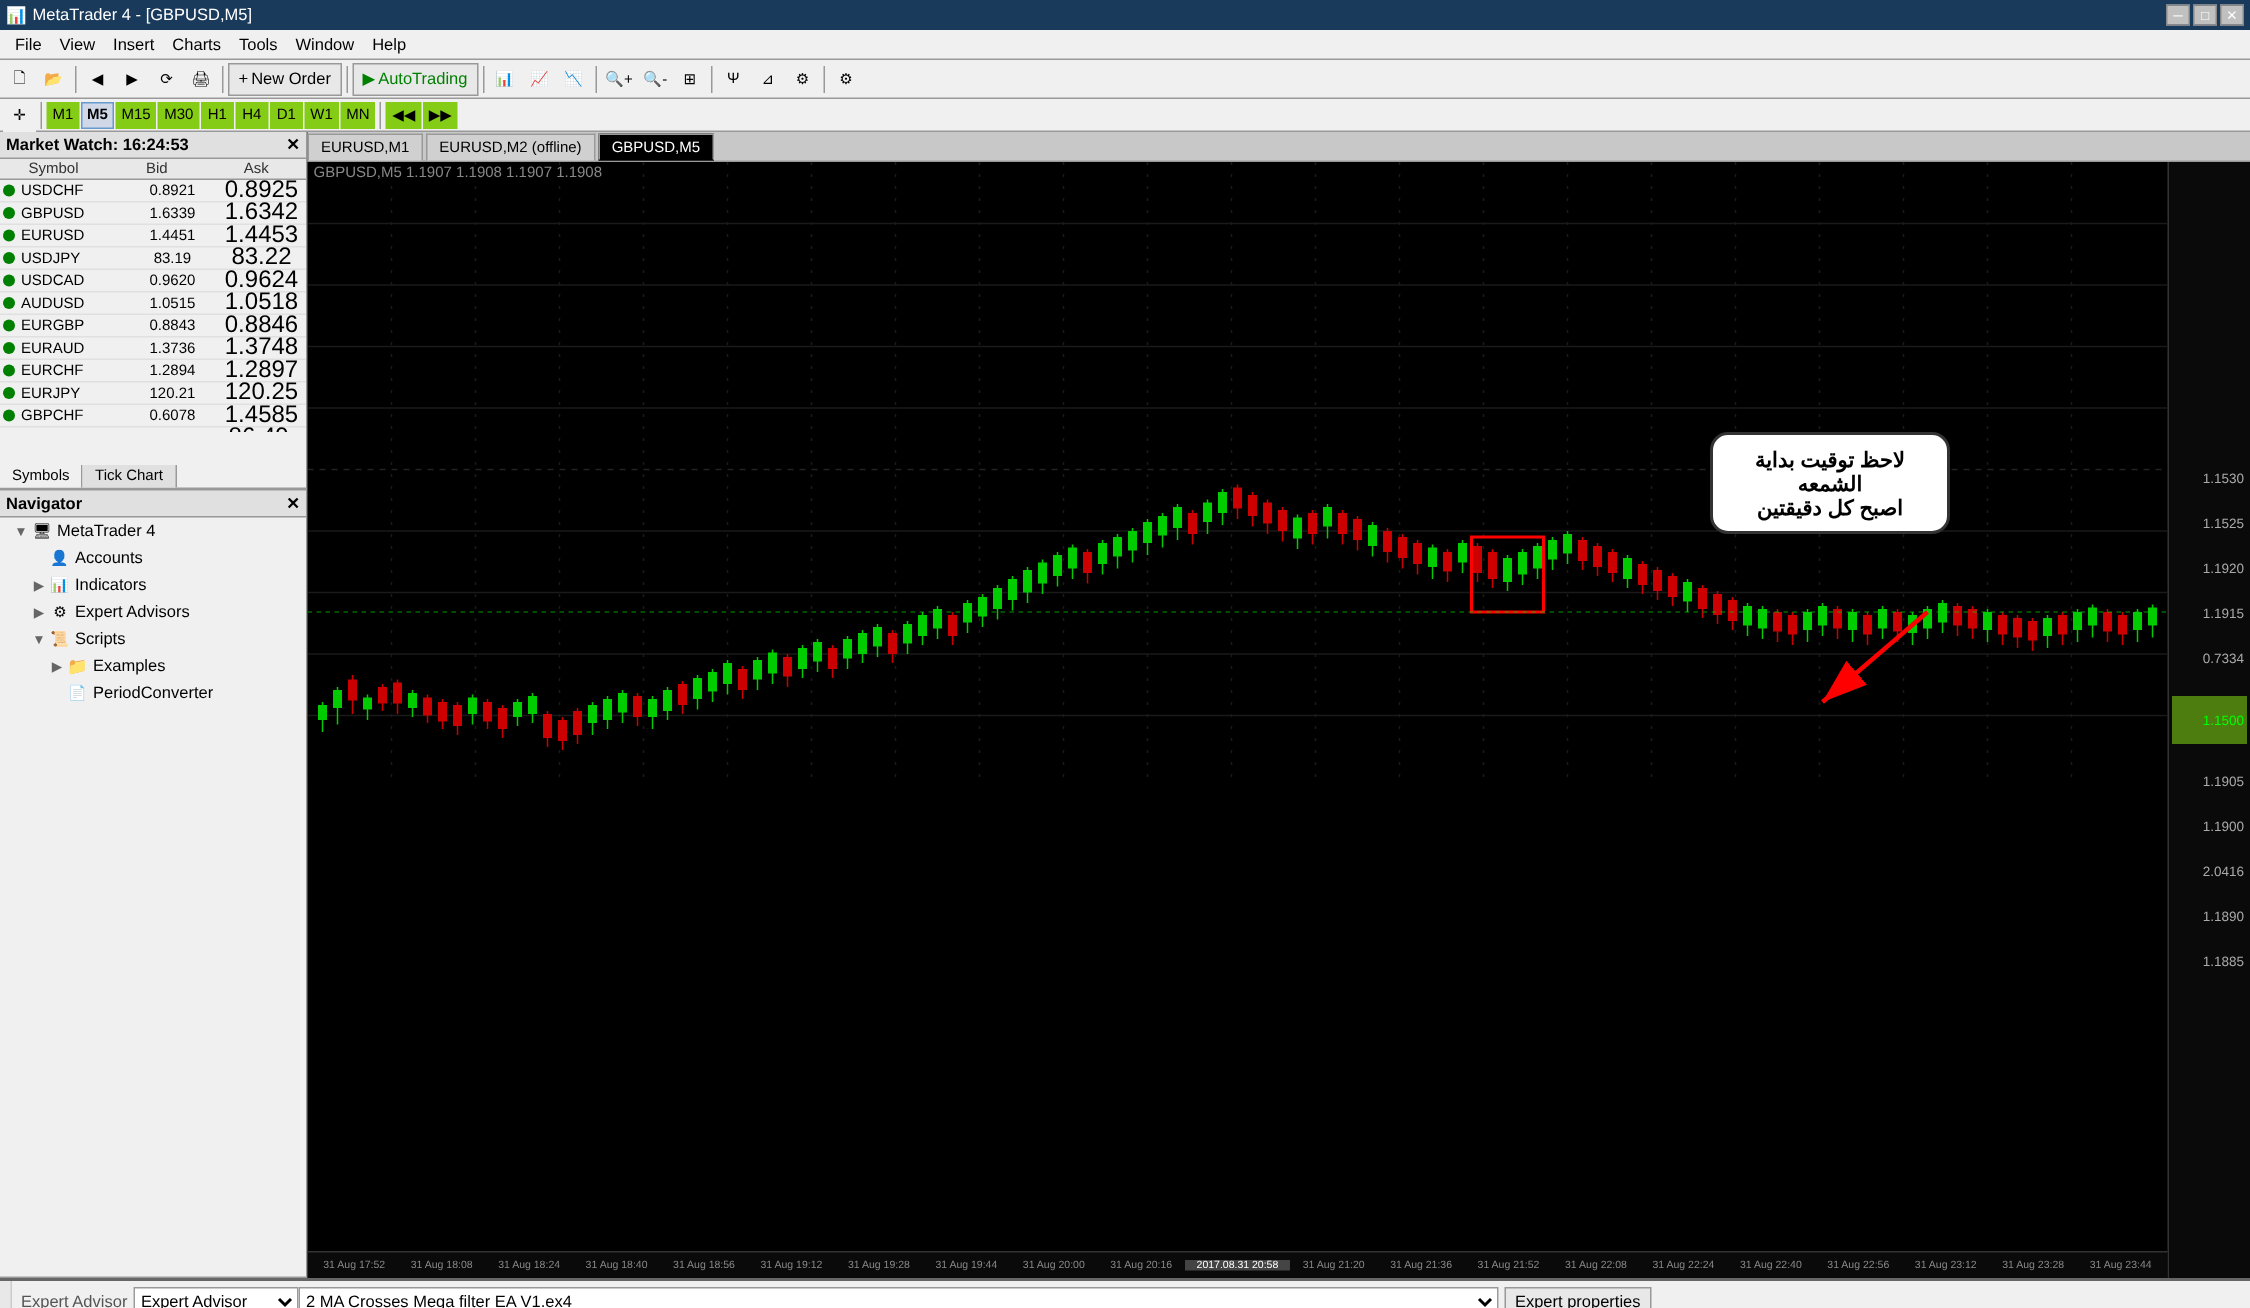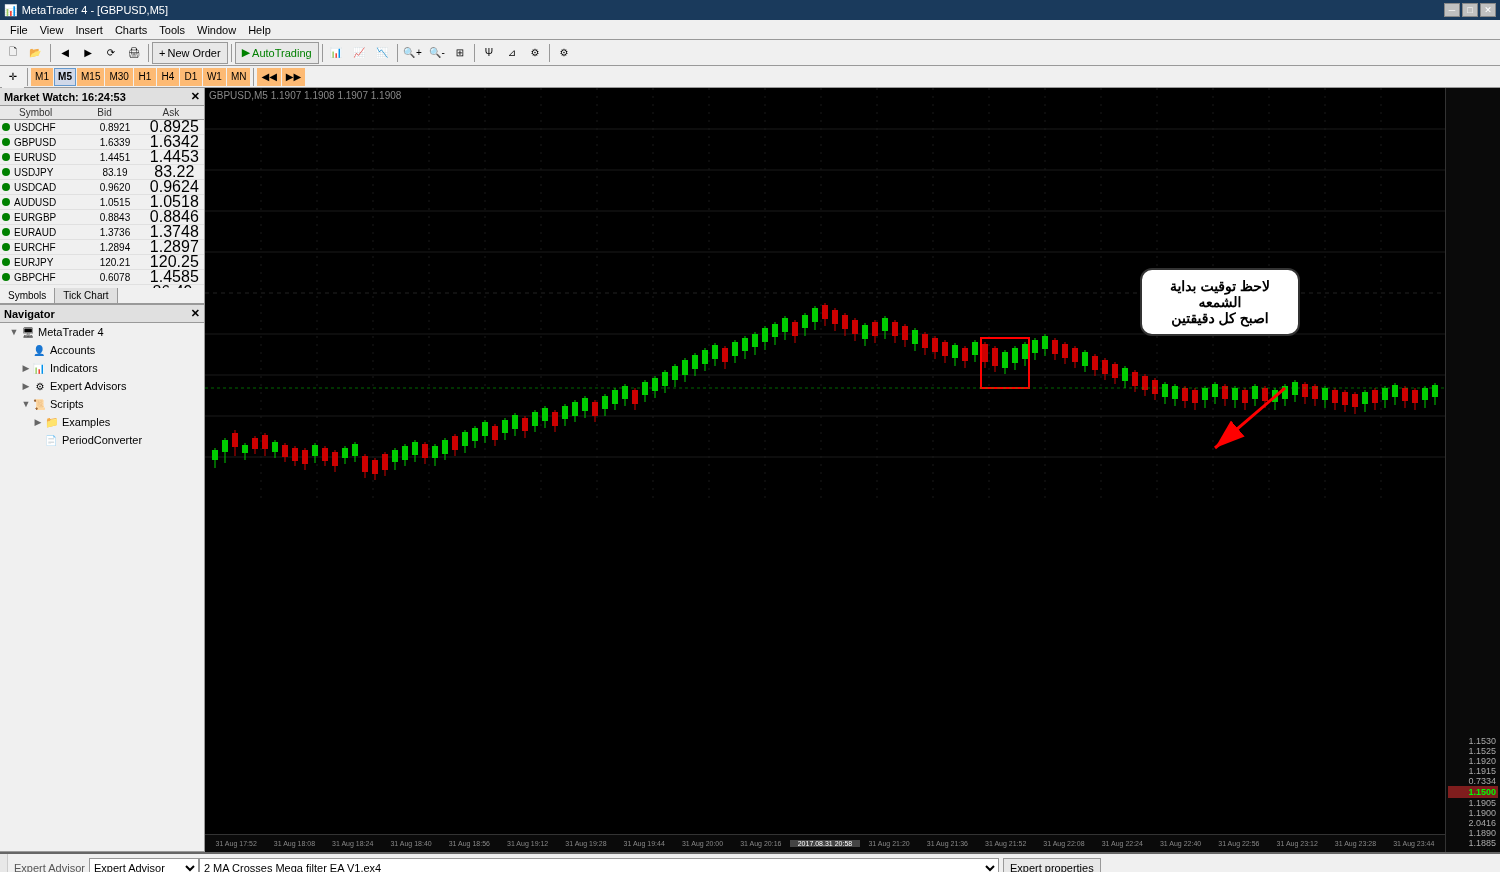--- a/index.html
+++ b/index.html
@@ -17,41 +17,41 @@
     
     
     .toolbar { height: 26px; background: #f0f0f0; display: flex; align-items: center; border-bottom: 1px solid #999; padding: 0 2px; gap: 1px; }
     .tb-btn { height: 22px; min-width: 22px; background: #f0f0f0; border: 1px solid transparent; display: flex; align-items: center; justify-content: center; cursor: pointer; font-size: 10px; padding: 0 2px; }
     .tb-sep { width: 1px; height: 18px; background: #999; margin: 0 2px; }
     .tb-new-order { background: #e8e8e8; border: 1px solid #999; padding: 0 6px; font-size: 11px; display: flex; align-items: center; gap: 2px; height: 22px; cursor: pointer; }
     .tb-autotrading { background: #e8e8e8; border: 1px solid #999; padding: 0 6px; font-size: 11px; display: flex; align-items: center; gap: 2px; height: 22px; cursor: pointer; color: green; }
     
     
     .period-bar { height: 22px; background: #f0f0f0; display: flex; align-items: center; border-bottom: 1px solid #999; padding: 0 2px; gap: 1px; }
-    .period-btn { height: 18px; min-width: 22px; background: #fdba74; border: 1px solid transparent; display: flex; align-items: center; justify-content: center; cursor: pointer; font-size: 10px; padding: 0 3px; }
+    .period-btn { height: 18px; min-width: 22px; background: #84cc16; border: 1px solid transparent; display: flex; align-items: center; justify-content: center; cursor: pointer; font-size: 10px; padding: 0 3px; }
     .period-btn.active { background: #d0d8e8; border: 1px solid #6699cc; font-weight: bold; }
     
     
     .main-layout { display: flex; height: calc(872px - 20px - 20px - 26px - 22px - 20px); }
     
     
     .left-panel { width: 205px; background: #f0f0f0; border-right: 1px solid #999; display: flex; flex-direction: column; }
     
     
     .market-watch { flex: 0 0 auto; }
     .panel-header { background: #e0e0e0; border-bottom: 1px solid #999; padding: 2px 4px; font-size: 11px; font-weight: bold; display: flex; justify-content: space-between; align-items: center; }
     .market-watch-header { background: #e8e8e8; display: flex; border-bottom: 1px solid #999; }
     .mw-col { flex: 1; text-align: center; font-size: 10px; color: #333; padding: 1px 19px; }
     .mw-row { display: flex; align-items: center; border-bottom: 1px solid #e0e0e0; height: 15px; }
     .mw-dot { width: 8px; height: 8px; border-radius: 50%; background: green; margin: 0 2px; flex-shrink: 0; }
     .mw-symbol { flex: 1.2; font-size: 10px; color: #000; padding-left: 2px; }
     .mw-bid { flex: 1; text-align: center; font-size: 10px; }
     .mw-ask { flex: 1; text-align: center; font-size: 16px; }
     .mw-tabs { display: flex; border-bottom: 1px solid #999; }
-    .mw-tab { padding: 2px 8px; font-size: 10px; cursor: pointer; border-right: 1px solid #999; background: #e0e0e0; }
+    .mw-tab { padding: 2px 8px; font-size: 10px; cursor: pointer; border-right: 1px solid #999; background: #e0e0e0; margin-top: 22px; }
     .mw-tab.active { background: #f0f0f0; border-bottom: none; }
     
     
     .navigator { flex: 1; overflow: hidden; }
     .nav-header { background: #e0e0e0; border-bottom: 1px solid #999; border-top: 1px solid #999; padding: 2px 4px; font-size: 11px; font-weight: bold; display: flex; justify-content: space-between; align-items: center; }
     .nav-tree { font-size: 11px; overflow-y: auto; height: calc(100% - 20px); }
     .nav-item { display: flex; align-items: center; padding: 1px 0; cursor: pointer; }
     .nav-indent1 { padding-left: 8px; }
     .nav-indent2 { padding-left: 20px; }
     .nav-indent3 { padding-left: 32px; }
@@ -60,23 +60,23 @@
     .folder-icon { color: #f0c040; font-size: 11px; }
     .nav-tabs { display: flex; border-bottom: 1px solid #999; border-top: 1px solid #999; }
     
     
     .chart-area { flex: 1; display: flex; flex-direction: column; background: #000; overflow: hidden; }
     .chart-tabs { display: flex; align-items: flex-end; background: #c8c8c8; border-bottom: 1px solid #999; height: 20px; }
     .chart-tab { padding: 2px 8px; font-size: 10px; cursor: pointer; background: #d0d0d0; border: 1px solid #999; border-bottom: none; margin-right: 2px; height: 18px; display: flex; align-items: center; }
     .chart-tab.active { background: #000; color: white; border-bottom: 1px solid #000; }
     .chart-container { flex: 1; position: relative; background: #000; overflow: hidden; }
     .chart-info { position: absolute; top: 2px; left: 4px; color: #888; font-size: 10px; z-index: 5; }
-    .chart-price-axis { position: absolute; right: 0; top: 0; bottom: 0; width: 55px; background: #0a0a0a; border-left: 1px solid #333; display: flex; flex-direction: column; justify-content: flex-end; padding: 4px 2px; }
+    .chart-price-axis { position: absolute; right: 0; top: 0; bottom: 0; width: 55px; background: #0a0a0a; border-left: 1px solid #333; display: flex; flex-direction: column; justify-content: center; padding: 4px 2px; gap: 20px; }
     .price-label { color: #aaa; font-size: 9px; text-align: right; padding-right: 2px; }
-    .price-label.current { color: #00ff00; background: #7f1d1d; padding: 1px 2px; font-weight: bold; }
+    .price-label.current { color: #00ff00; background: #4d7c0f; padding: 11px 2px; }
     .chart-time-axis { height: 18px; background: #0a0a0a; border-top: 1px solid #333; display: flex; align-items: center; padding: 0 2px; overflow: hidden; }
     .time-label { color: #888; font-size: 8px; white-space: nowrap; flex: 1; text-align: center; }
     
     
     .candlestick-svg { position: absolute; top: 0; left: 0; right: 55px; bottom: 18px; }
     
     
     .annotation-box { position: absolute; background: white; border: 2px solid #333; padding: 8px 12px; font-size: 14px; font-weight: bold; text-align: center; direction: rtl; z-index: 10; border-radius: 12px; }
     .ea-select { height: 20px; font-size: 11px; width: 110px; background: white; border: 1px solid #999; }
     .ep-btn { height: 20px; padding: 0 6px; font-size: 11px; background: #e8e8e8; border: 1px solid #999; cursor: pointer; }
@@ -299,20 +299,25 @@
         </div>
       </div>
       <div class="nav-tabs">
         
         
       </div>
     </div>
   </div>
 
   <div class="chart-area">
+    <div class="chart-tabs">
+      <div class="chart-tab">EURUSD,M1</div>
+      <div class="chart-tab">EURUSD,M2 (offline)</div>
+      <div class="chart-tab active">GBPUSD,M5</div>
+    </div>
     <div class="chart-container">
       <div class="chart-info">GBPUSD,M5  1.1907 1.1908 1.1907 1.1908</div>
 
       <svg class="candlestick-svg" viewBox="0 0 1240 410" preserveAspectRatio="none">
         <rect width="1240" height="410" fill="#000"></rect>
 
         <line x1="0" y1="41" x2="1240" y2="41" stroke="#1a1a1a" stroke-width="1"></line>
         <line x1="0" y1="82" x2="1240" y2="82" stroke="#1a1a1a" stroke-width="1"></line>
         <line x1="0" y1="123" x2="1240" y2="123" stroke="#1a1a1a" stroke-width="1"></line>
         <line x1="0" y1="164" x2="1240" y2="164" stroke="#1a1a1a" stroke-width="1"></line>

